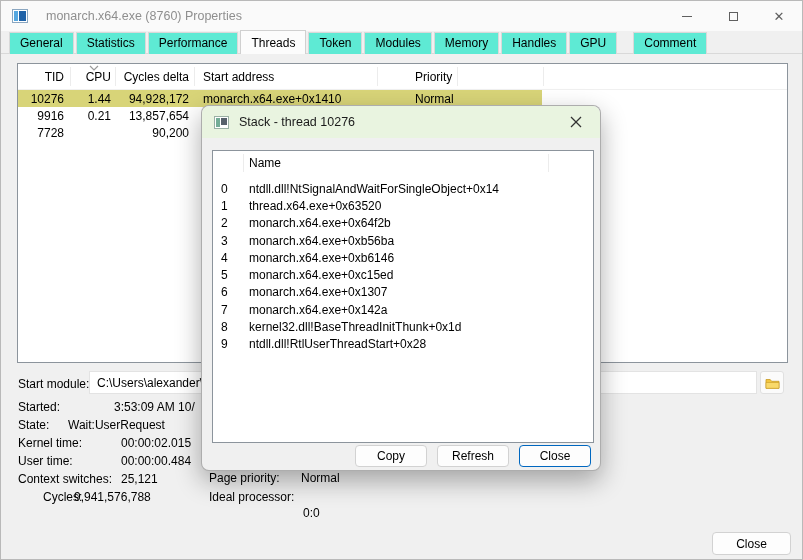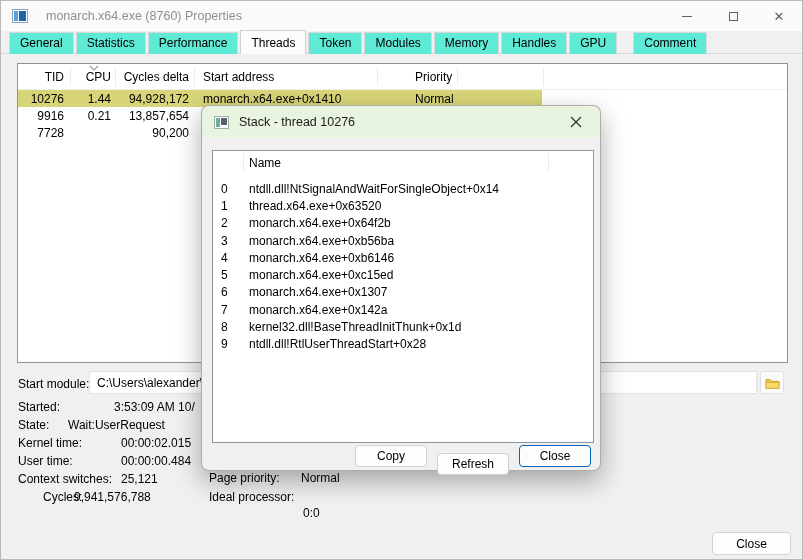--- a/index.html
+++ b/index.html
@@ -65,21 +65,21 @@
   .dl-header { position:relative; height:24px; }
   .dl-name-h { position:absolute; left:36px; top:0; height:24px; display:flex; align-items:center; }
   .dl-sep1 { position:absolute; left:30px; top:3px; bottom:3px; width:1px; background:#ececec; }
   .dl-sep2 { position:absolute; left:335px; top:3px; bottom:3px; width:1px; background:#ececec; }
   .dl-rows { position:absolute; left:0; top:29px; right:0; }
   .dl-row { position:relative; height:17.3px; display:flex; align-items:center; }
   .dl-idx { position:absolute; left:8px; }
   .dl-name { position:absolute; left:36px; white-space:nowrap; }
   .dlg-btn { position:absolute; top:339px; width:72px; height:22px; background:#fdfdfd; border:1px solid #d2d2d2; border-radius:4px; display:flex; align-items:center; justify-content:center; }
   .btn-copy { left:153px; }
-  .btn-refresh { left:235px;margin-top:8px; }
+  .btn-refresh { left:235px; }
   .btn-close { left:317px; border:1.5px solid #0067c0; }
 </style>
 </head>
 <body>
 
 <div class="window">
 
   <div class="titlebar">
     <div class="app-icon">
         <div class="l"></div>

